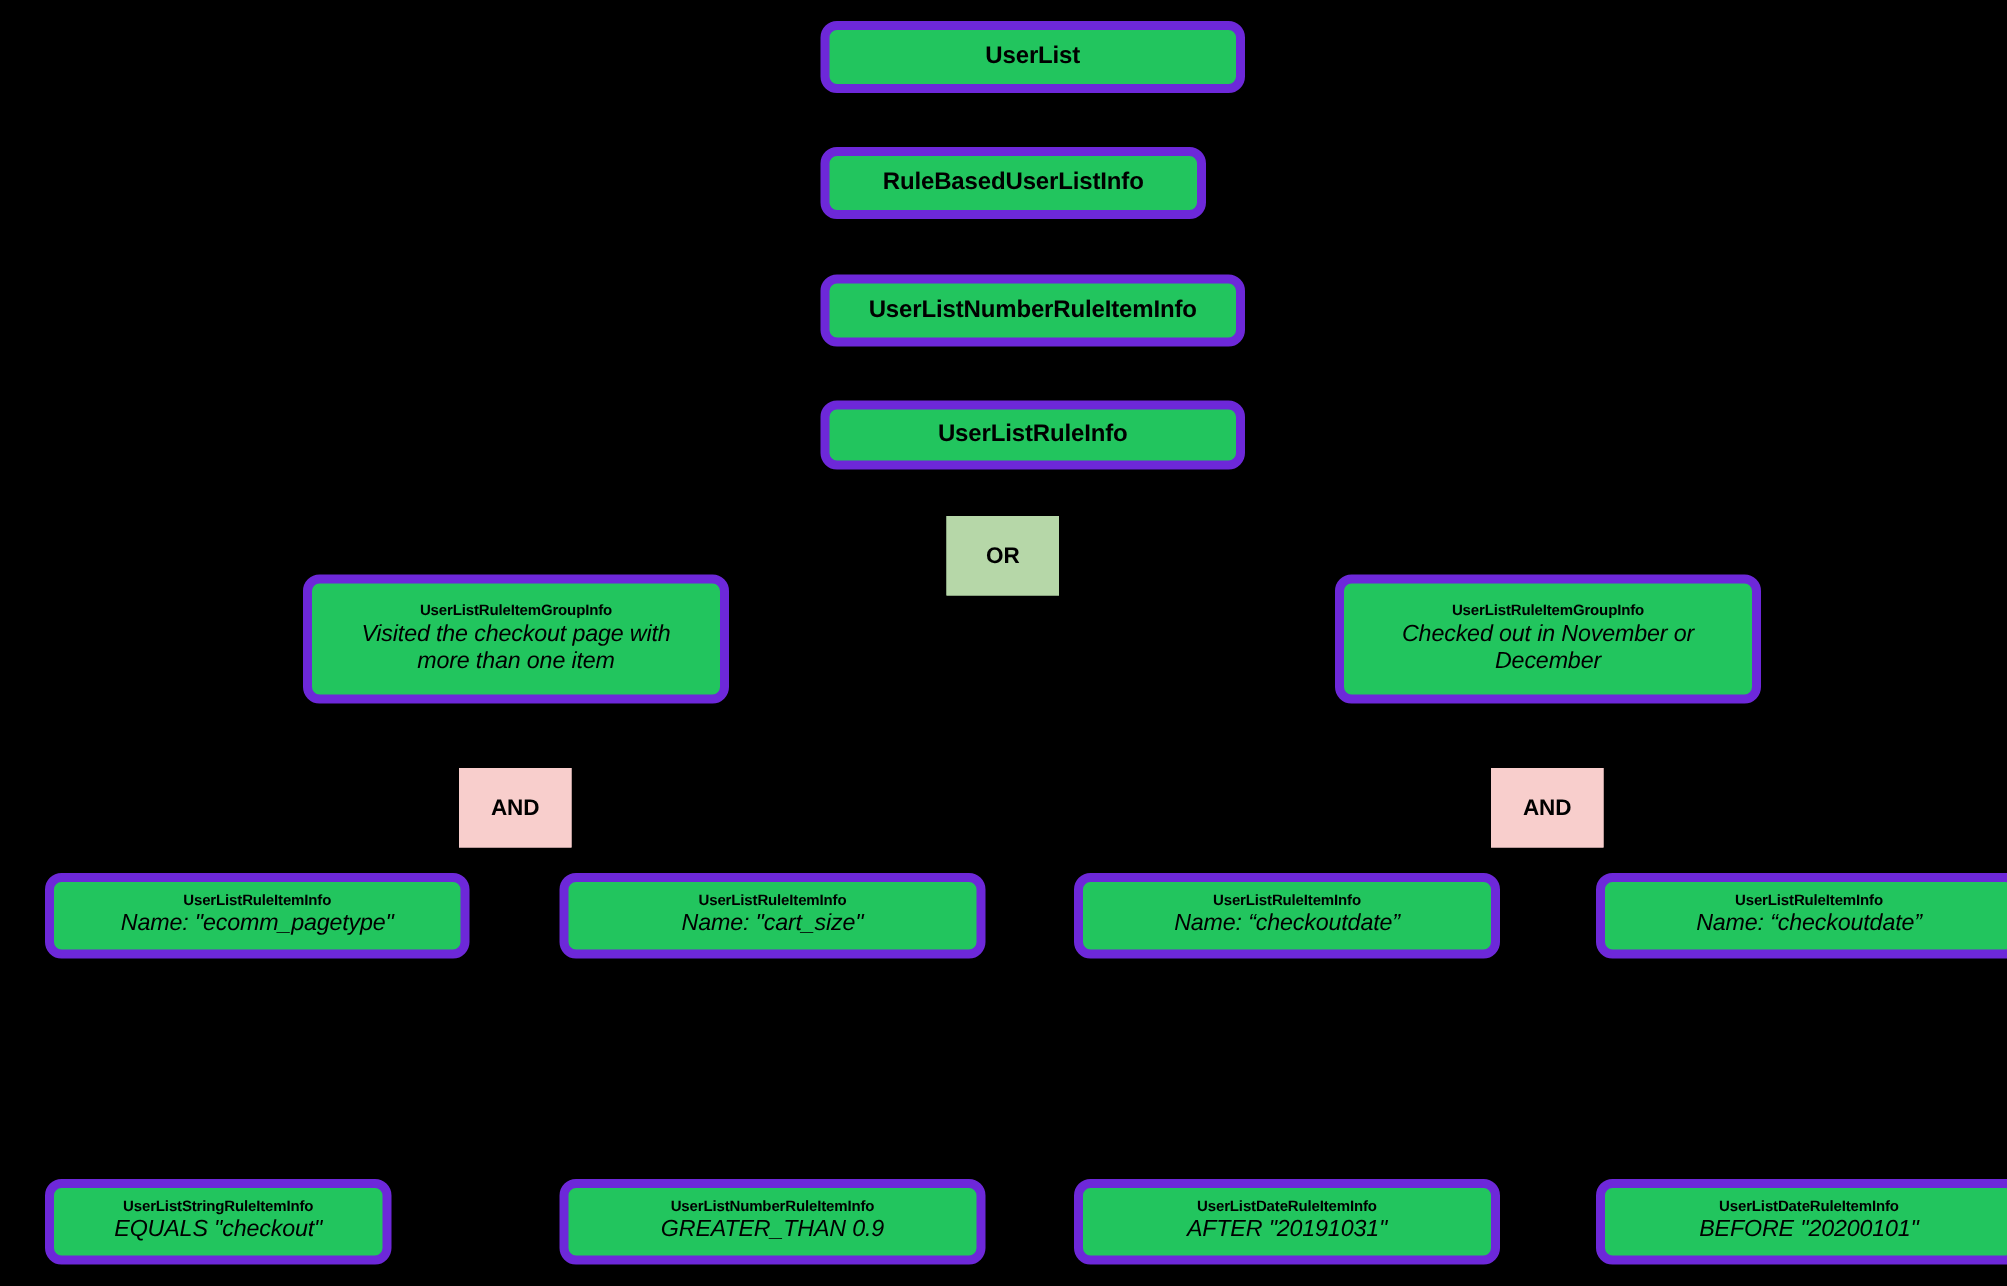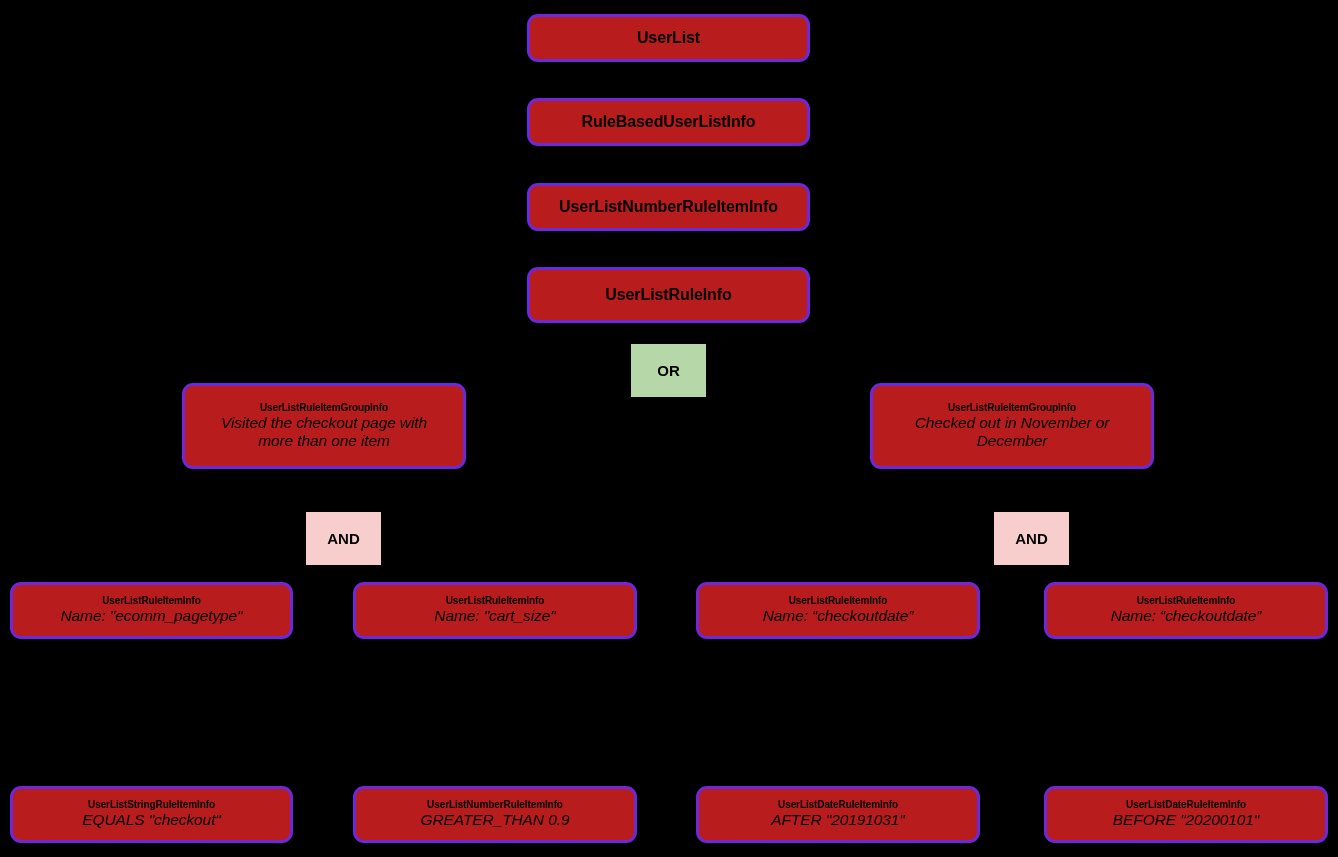--- a/index.html
+++ b/index.html
@@ -26,23 +26,24 @@
     flex-direction: column;
     align-items: center;
     justify-content: center;
     text-align: center;
     color: #000000;
     line-height: 1.18;
   }
 
   
   .entity {
-    background: #b91c1c;
-    border: 3px solid #6d28d9;
+    background: #22c55e;
+    border: 6px solid #6d28d9;
     border-radius: 11px;
+    margin-left: 20px;
   }
   .entity .title {
     font-weight: bold;
     font-size: 10px;
     letter-spacing: -0.1px;
     white-space: nowrap;
   }
   .entity .subtitle {
     font-style: italic;
     font-size: 15.5px;
@@ -101,27 +102,27 @@
         <path d="M838,639 L838,712.5 L838,712.5 L838,779" fill="none" stroke="#000000" stroke-width="2"></path>
         <polygon points="832,778 844,778 838,786" fill="#000000"></polygon>
         <path d="M1186,639 L1186,712.5 L1186,712.5 L1186,779" fill="none" stroke="#000000" stroke-width="2"></path>
         <polygon points="1180,778 1192,778 1186,786" fill="#000000"></polygon>
       </g>
   </svg>
   <div id="node-layer">
       <div class="node entity one-line" style="left: 527px; top: 14px; width: 283px; height: 48px;">
         <div class="title">UserList</div>
       </div>
-      <div class="node entity one-line" style="left: 527px; top: 98px; width: 283px; height: 48px;">
+      <div class="node entity one-line" style="left: 527px; top: 98px; width: 257px; height: 48px;">
         <div class="title">RuleBasedUserListInfo</div>
       </div>
       <div class="node entity one-line" style="left: 527px; top: 183px; width: 283px; height: 48px;">
         <div class="title">UserListNumberRuleItemInfo</div>
       </div>
-      <div class="node entity one-line" style="left: 527px; top: 267px; width: 283px; height: 56px;">
+      <div class="node entity one-line" style="left: 527px; top: 267px; width: 283px; height: 46px;">
         <div class="title">UserListRuleInfo</div>
       </div>
       <div class="node operator or" style="left: 631px; top: 344px; width: 75px; height: 53px;">
         <div class="title">OR</div>
       </div>
       <div class="node entity" style="left: 182px; top: 383px; width: 284px; height: 86px;">
         <div class="title">UserListRuleItemGroupInfo</div>
         <div class="subtitle">Visited the checkout page with more than one item</div>
       </div>
       <div class="node entity" style="left: 870px; top: 383px; width: 284px; height: 86px;">
@@ -143,21 +144,21 @@
         <div class="subtitle">Name: "cart_size"</div>
       </div>
       <div class="node entity" style="left: 696px; top: 582px; width: 284px; height: 57px;">
         <div class="title">UserListRuleItemInfo</div>
         <div class="subtitle">Name: “checkoutdate”</div>
       </div>
       <div class="node entity" style="left: 1044px; top: 582px; width: 284px; height: 57px;">
         <div class="title">UserListRuleItemInfo</div>
         <div class="subtitle">Name: “checkoutdate”</div>
       </div>
-      <div class="node entity" style="left: 10px; top: 786px; width: 283px; height: 57px;">
+      <div class="node entity" style="left: 10px; top: 786px; width: 231px; height: 57px;">
         <div class="title">UserListStringRuleItemInfo</div>
         <div class="subtitle">EQUALS "checkout"</div>
       </div>
       <div class="node entity" style="left: 353px; top: 786px; width: 284px; height: 57px;">
         <div class="title">UserListNumberRuleItemInfo</div>
         <div class="subtitle">GREATER_THAN 0.9</div>
       </div>
       <div class="node entity" style="left: 696px; top: 786px; width: 284px; height: 57px;">
         <div class="title">UserListDateRuleItemInfo</div>
         <div class="subtitle">AFTER "20191031"</div>

